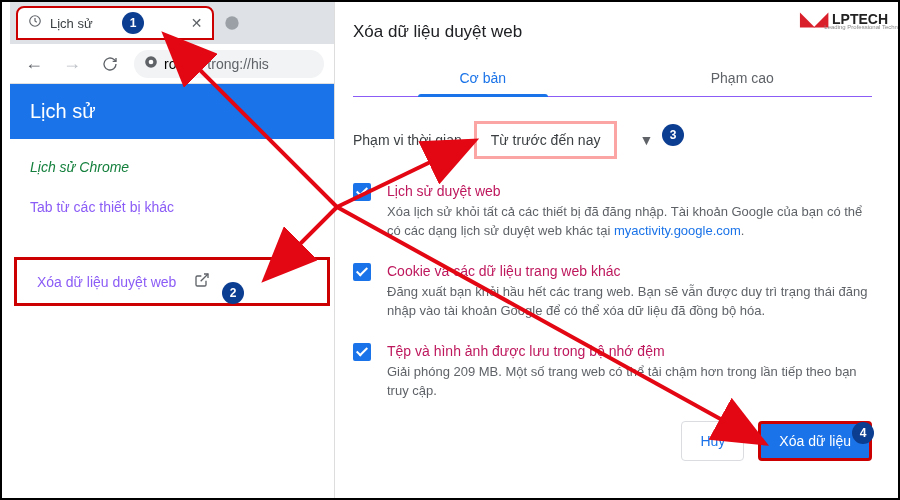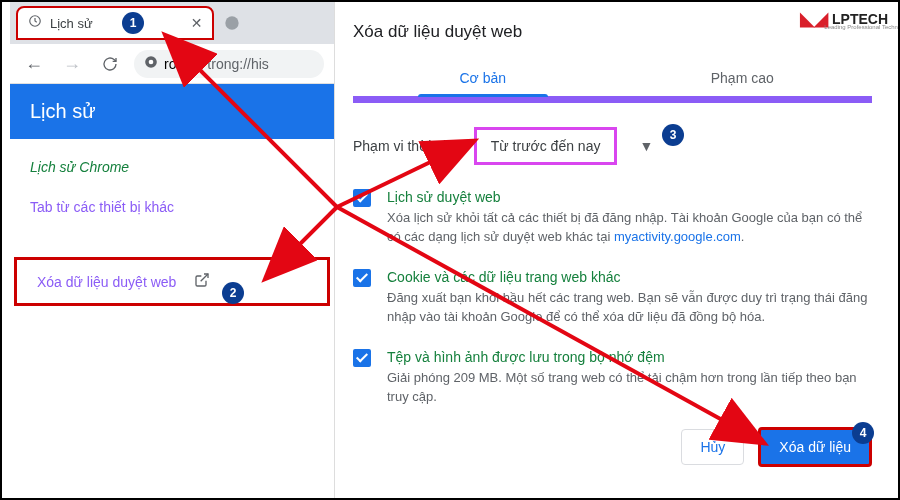--- a/index.html
+++ b/index.html
@@ -25,37 +25,37 @@
   .history-header { background: #1a73e8; color: #fff; padding: 16px 20px; font-size: 20px; }
 
   .side-menu { padding: 8px 0; }
   .side-item { padding: 12px 20px; font-size: 14px; color: #8b5cf6; display: flex; align-items: center; gap: 10px; }
   .side-item.active { color: #15803d; font-weight: 500; font-style: italic; }
   .side-item.boxed { border: 3px solid #c00; margin: 2px 4px; }
   .ext-icon { margin-left: 8px; color: #5f6368; }
 
   .right-pane { position: absolute; left: 325px; top: 0; right: 0; height: 100%; padding: 20px 26px; overflow: hidden; }
   .dlg-title { font-size: 17px; color: #202124; margin-bottom: 18px; }
-  .tabs { display: flex; border-bottom: 7px solid #8b5cf6; margin-bottom: 24px; }
+  .tabs { display: flex; border-bottom: 1px solid #8b5cf6; margin-bottom: 24px; }
   .tabbtn { flex: 1; text-align: center; padding: 10px 0; font-size: 14px; color: #5f6368; position: relative; }
   .tabbtn.active { color: #1a73e8; }
   .tabbtn.active::after { content: ""; position: absolute; bottom: -1px; left: 25%; right: 25%; height: 3px; background: #1a73e8; border-radius: 3px 3px 0 0; }
 
   .time-row { display: flex; align-items: center; gap: 12px; margin-bottom: 22px; font-size: 14px; color: #3c4043; text-align: center; }
-  .dropdown { border: 3px solid #d946ef; padding: 8px 14px; display: flex; align-items: center; gap: 30px; background: #fff; }
+  .dropdown { border: 3px solid #fca5a5; padding: 8px 14px; display: flex; align-items: center; gap: 30px; background: #fff; }
   .dd-caret { color: #5f6368; margin-left: 10px; }
 
   .opt { display: flex; gap: 16px; margin-bottom: 20px; }
   .chk { width: 18px; height: 18px; border: 2px solid #1a73e8; background: #1a73e8; border-radius: 2px; position: relative; flex-shrink: 0; margin-top: 2px; }
   .chk::after { content: ""; position: absolute; left: 4px; top: 0px; width: 4px; height: 9px; border: solid #fff; border-width: 0 2px 2px 0; transform: rotate(45deg); }
   .opt-body { font-size: 13px; color: #5f6368; line-height: 1.45; }
-  .opt-title { color: #15803d; font-size: 14px; margin-bottom: 2px; }
+  .opt-title { color: #be185d; font-size: 14px; margin-bottom: 2px; }
   .opt-link { color: #1a73e8; }
 
-  .actions { display: flex; justify-content: flex-end; gap: 14px; margin-top: 8px; align-items: center; }
+  .actions { display: flex; justify-content: flex-end; gap: 14px; margin-top: 8px; }
   .btn { padding: 9px 18px; font-size: 14px; border-radius: 4px; border: 1px solid #dadce0; background: #fff; color: #1a73e8; }
   .btn.primary { background: #1a73e8; color: #fff; border: 3px solid #c00; font-weight: 500; }
 
   .step-badge { width: 22px; height: 22px; border-radius: 50%; background: #0b3d91; color: #fff; font-size: 12px; font-weight: bold; display: flex; align-items: center; justify-content: center; position: absolute; }
   .b1 { left: 120px; top: 10px; }
   .b2 { left: 220px; top: 280px; }
   .b3 { left: 660px; top: 122px; }
   .b4 { left: 850px; top: 420px; }
 
   .logo { position: absolute; right: 10px; top: 6px; display: flex; align-items: center; gap: 4px; font-weight: bold; font-size: 14px; color: #222; }

